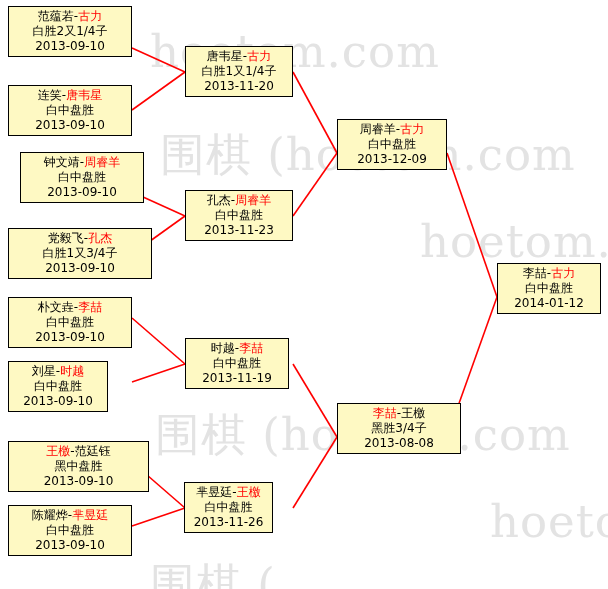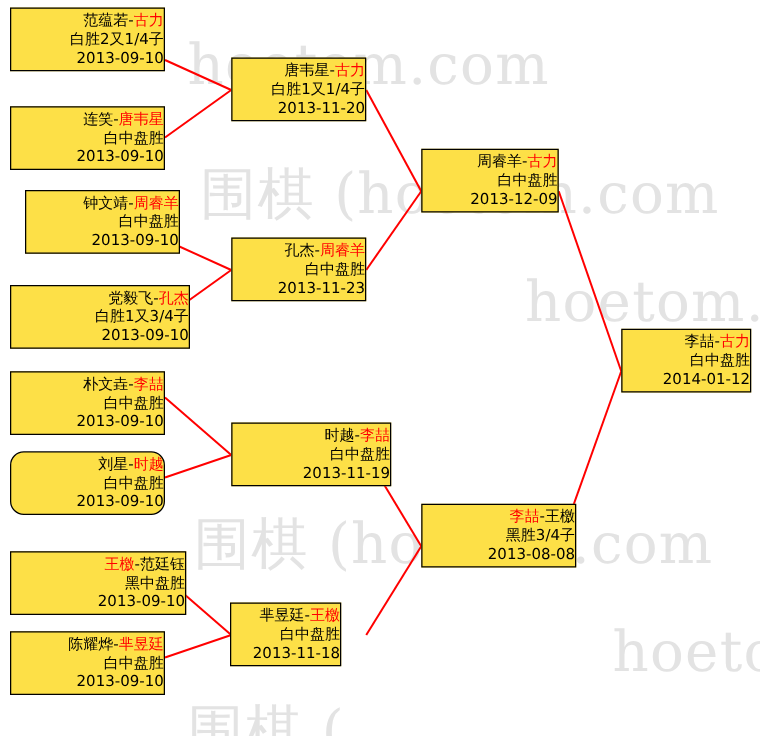--- a/index.html
+++ b/index.html
@@ -50,22 +50,22 @@
     width: 608px;
     height: 589px;
     z-index: 2;
     pointer-events: none;
   }
 
   .node {
     position: absolute;
     box-sizing: border-box;
     border: 1px solid #000000;
-    background: #fde047;
-    text-align: right;
+    background: #fef9c3;
+    text-align: center;
     z-index: 3;
     font-size: 12px;
     line-height: 15px;
     color: #000000;
     padding-top: 2px;
     padding-bottom: 2px;
   }
   .node .l1 { white-space: nowrap; }
   .node .l2 { white-space: nowrap; }
   .node .l3 { white-space: nowrap; }
@@ -134,21 +134,21 @@
     <div class="l2">白胜1又3/4子</div>
     <div class="l3">2013-09-10</div>
   </div>
 
   <div class="node" style="left:8px; top:297px; width:124px;">
     <div class="l1"><span class="blk">朴文垚</span>-<span class="red">李喆</span></div>
     <div class="l2">白中盘胜</div>
     <div class="l3">2013-09-10</div>
   </div>
 
-  <div class="node" style="left:8px; top:361px; width:124px;border-radius:11px;">
+  <div class="node" style="left:8px; top:361px; width:100px;">
     <div class="l1"><span class="blk">刘星</span>-<span class="red">时越</span></div>
     <div class="l2">白中盘胜</div>
     <div class="l3">2013-09-10</div>
   </div>
 
   <div class="node" style="left:8px; top:441px; width:141px;">
     <div class="l1"><span class="red">王檄</span>-<span class="blk">范廷钰</span></div>
     <div class="l2">黑中盘胜</div>
     <div class="l3">2013-09-10</div>
   </div>
@@ -164,30 +164,30 @@
     <div class="l2">白胜1又1/4子</div>
     <div class="l3">2013-11-20</div>
   </div>
 
   <div class="node" style="left:185px; top:190px; width:108px;">
     <div class="l1"><span class="blk">孔杰</span>-<span class="red">周睿羊</span></div>
     <div class="l2">白中盘胜</div>
     <div class="l3">2013-11-23</div>
   </div>
 
-  <div class="node" style="left:185px; top:338px; width:128px;">
+  <div class="node" style="left:185px; top:338px; width:104px;">
     <div class="l1"><span class="blk">时越</span>-<span class="red">李喆</span></div>
     <div class="l2">白中盘胜</div>
     <div class="l3">2013-11-19</div>
   </div>
 
   <div class="node" style="left:184px; top:482px; width:89px;">
     <div class="l1"><span class="blk">芈昱廷</span>-<span class="red">王檄</span></div>
     <div class="l2">白中盘胜</div>
-    <div class="l3">2013-11-18</div>
+    <div class="l3">2013-11-26</div>
   </div>
 
   <div class="node" style="left:337px; top:119px; width:110px;">
     <div class="l1"><span class="blk">周睿羊</span>-<span class="red">古力</span></div>
     <div class="l2">白中盘胜</div>
     <div class="l3">2013-12-09</div>
   </div>
 
   <div class="node" style="left:337px; top:403px; width:124px;">
     <div class="l1"><span class="red">李喆</span>-<span class="blk">王檄</span></div>

